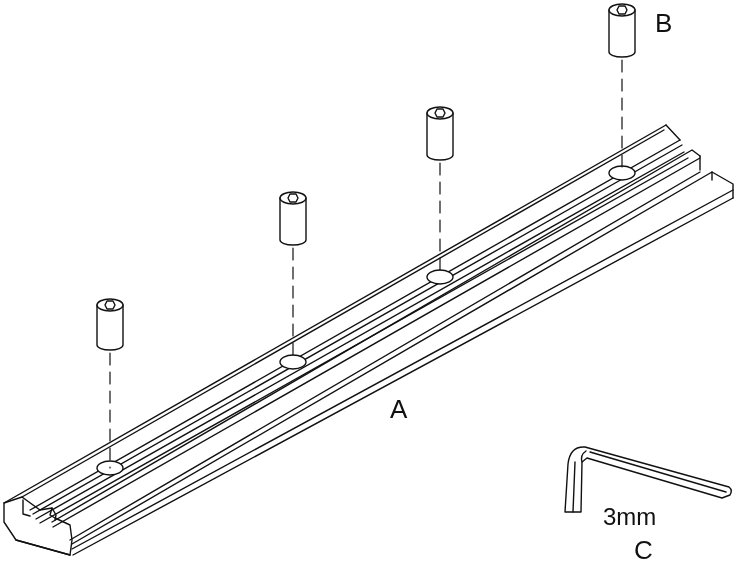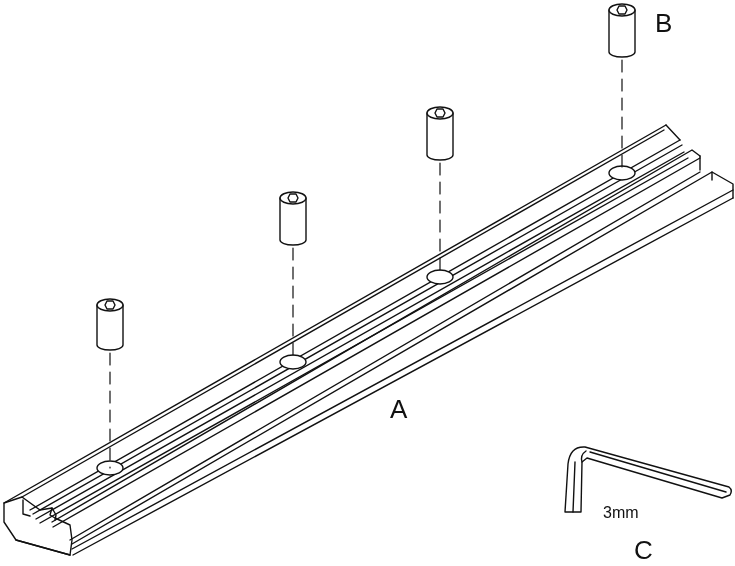--- a/index.html
+++ b/index.html
@@ -1,20 +1,20 @@
 <!DOCTYPE html>
 <html><head>
 <meta charset="utf-8">
 <style>
   html, body { margin: 0; padding: 0; background: #ffffff; }
   body { width: 735px; height: 566px; overflow: hidden; position: relative; }
   #diagram { position: absolute; left: 0; top: 0; width: 735px; height: 566px; }
   .lbl { position: absolute; font-family: "Liberation Sans", "DejaVu Sans", sans-serif; color: #111; line-height: 1; }
   .lbl-big { font-size: 26px; }
-  .lbl-mid { font-size: 16px; }
+  .lbl-mid { font-size: 24px; }
 </style>
 </head>
 <body>
 
 <svg id="diagram" viewBox="0 0 735 566" xmlns="http://www.w3.org/2000/svg">
   <g fill="none" stroke="#111" stroke-width="1.4" stroke-linejoin="round" stroke-linecap="round">
 
     <g>
 
       <path d="M4,503 L4,522 L16,540 L70,555 L72,540 L70,525 L55,518 L50,515 L52,508 L40,510 L22,497 Z" fill="#fff"></path>

